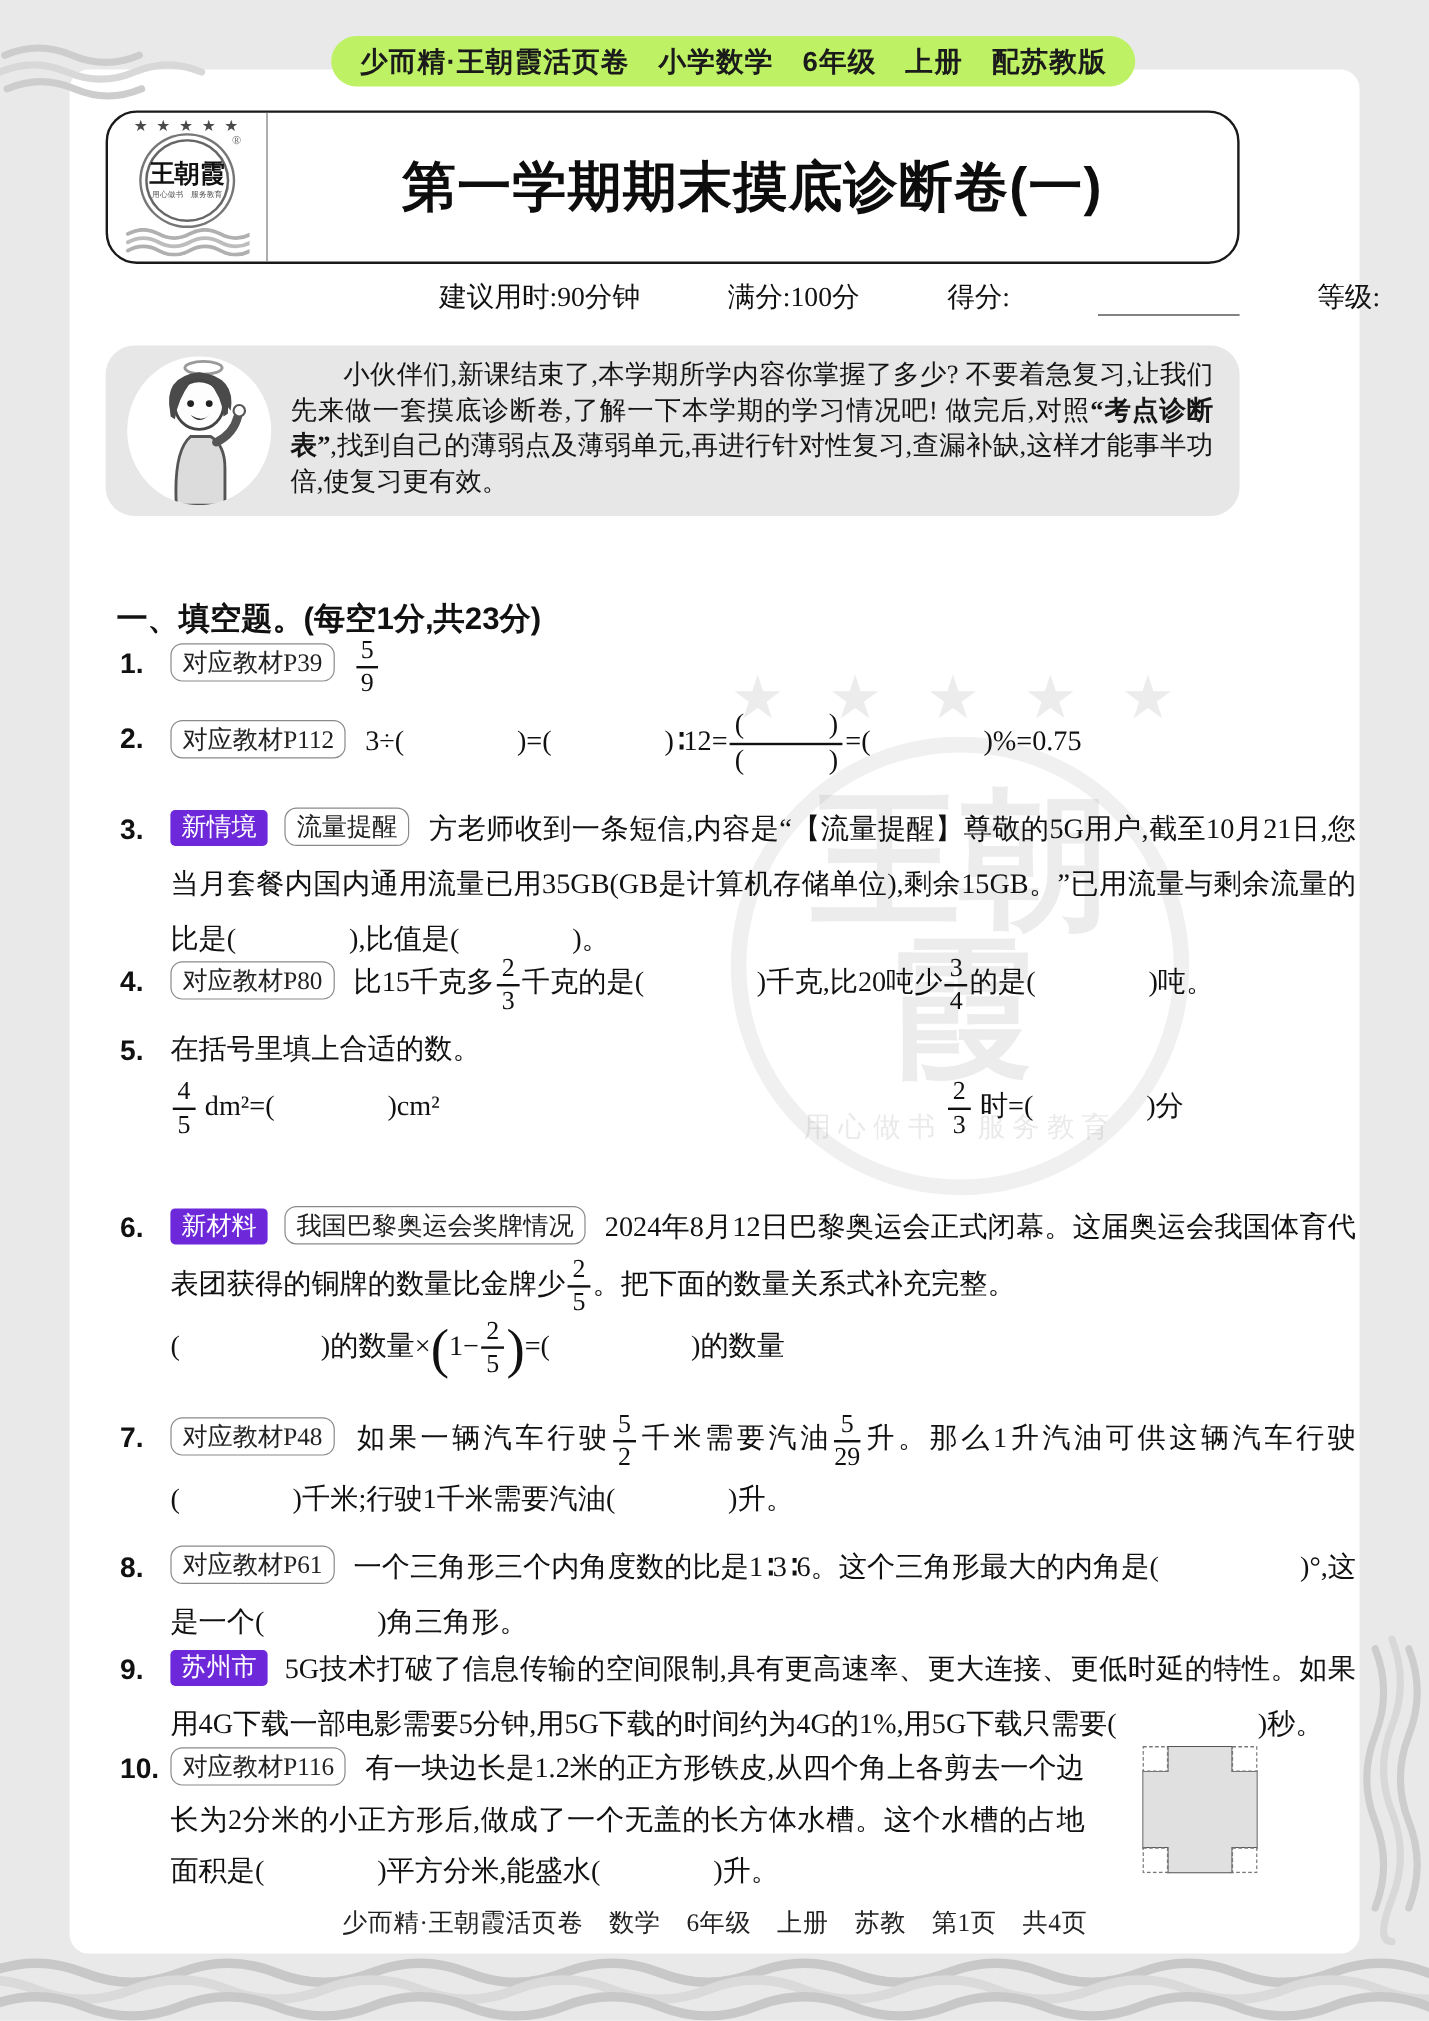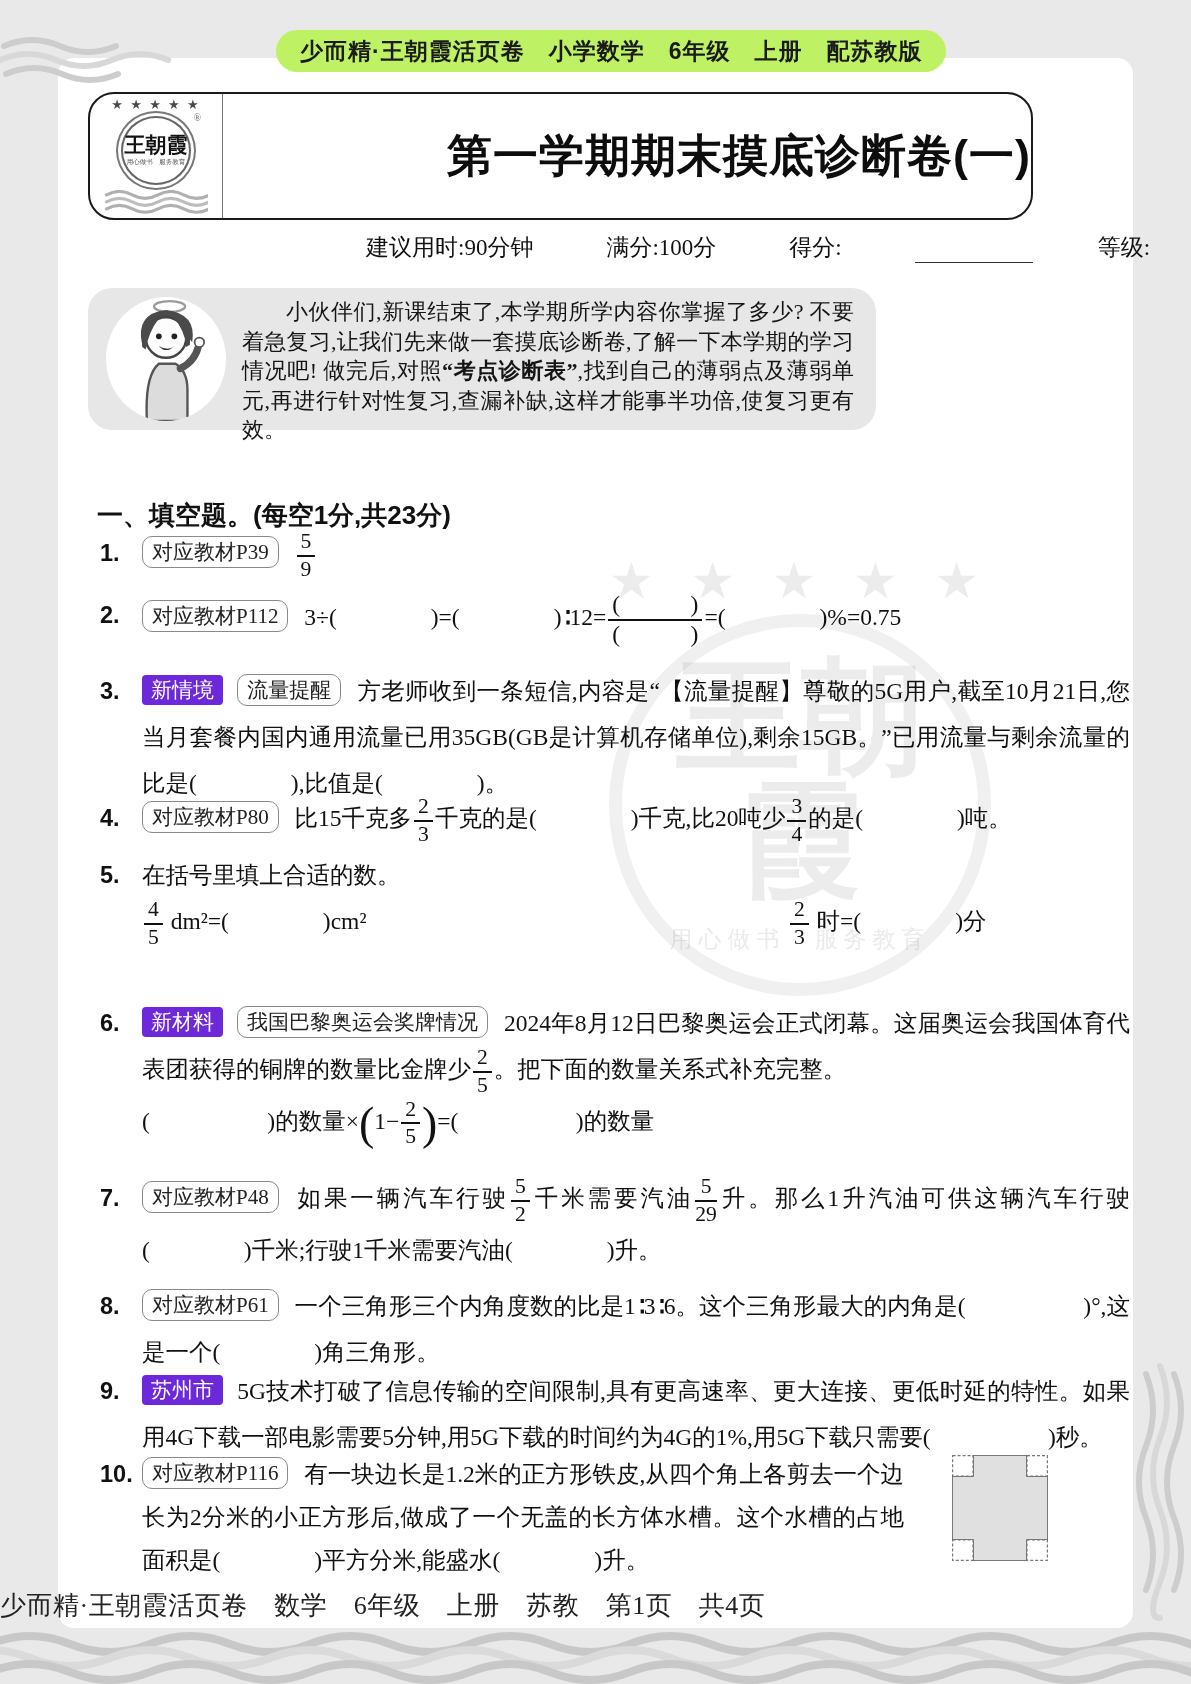--- a/index.html
+++ b/index.html
@@ -26,32 +26,32 @@
   .logo-panel{width:132px;border-right:1.5px solid #777;display:flex;
     flex-direction:column;align-items:center;justify-content:center;padding:4px 0;}
   .logo-stars{font-size:13px;color:#4a4a4a;letter-spacing:2px;line-height:1;}
   .logo-circle{width:66px;height:66px;margin-top:5px;border:2px solid #666;
     box-shadow:0 0 0 3px #fff,0 0 0 5px #777;border-radius:50%;position:relative;
     display:flex;flex-direction:column;align-items:center;justify-content:center;}
   .logo-brand{font-size:21px;font-weight:bold;line-height:1.05;}
   .logo-slogan{font-size:6.5px;color:#555;margin-top:2px;white-space:nowrap;}
   .logo-reg{position:absolute;top:-6px;right:-12px;font-size:10px;color:#666;}
   .logo-waves{margin-top:5px;}
-  .title-area{flex:1;display:flex;align-items:center;justify-content:flex-end;}
+  .title-area{flex:1;display:flex;align-items:center;justify-content:center;}
   .exam-title{margin:0;font-family:"Liberation Sans","DejaVu Sans",sans-serif;
     font-weight:900;font-size:45px;letter-spacing:1px;color:#0d0d0d;}
 
   
   .meta-line{position:absolute;left:366px;top:232px;z-index:3;font-size:23px;
     white-space:nowrap;display:flex;align-items:flex-end;gap:43px;}
   .meta-item{margin-right:30px;}
   .u-line{display:inline-block;width:118px;border-bottom:1.6px solid #333;height:23px;}
 
   
-  .intro-box{position:absolute;left:88px;top:288px;width:788px;height:142px;
+  .intro-box{position:absolute;left:88px;top:288px;width:945px;height:142px;
     background:#e7e7e7;border-radius:24px;z-index:2;}
   .mascot{position:absolute;left:18px;top:9px;width:120px;height:124px;
     background:#fff;border-radius:50%;overflow:hidden;}
   .intro-text{position:absolute;left:154px;top:9px;right:22px;margin:0;
     font-size:22px;line-height:29.5px;text-indent:2em;text-align:justify;color:#151515;}
   .intro-bold{font-weight:bold;}
 
   
   .section-heading{position:absolute;left:97px;top:498px;z-index:3;margin:0;
     font-family:"Liberation Sans","DejaVu Sans",sans-serif;font-weight:bold;font-size:26px;}
@@ -74,22 +74,22 @@
   .bigfrac{font-size:1em;}
   .bigparen{font-size:195%;font-weight:400;vertical-align:middle;line-height:1;}
   .q5row{display:block;}
   .q5c1{display:inline-block;width:640px;}
   .formula-line{display:block;}
 
   
   .fig-cross{position:absolute;left:952px;top:1455px;z-index:3;}
 
   
-  .footer-line{position:absolute;left:0;top:1588px;width:100%;text-align:left;
-    z-index:3;font-size:26px;color:#222;letter-spacing:0.5px;}
+  .footer-line{position:absolute;left:0;top:1588px;width:100%;text-align:center;
+    z-index:3;font-size:21px;color:#222;letter-spacing:0.5px;}
 
   
   .watermark{position:absolute;left:565px;top:556px;width:470px;z-index:1;
     pointer-events:none;text-align:center;}
   .wm-stars{font-size:50px;letter-spacing:12px;color:rgba(110,110,110,0.13);line-height:1;}
   .wm-circle{margin:8px auto 0;width:356px;height:356px;border:13px solid rgba(120,120,120,0.11);
     border-radius:50%;display:flex;flex-direction:column;align-items:center;justify-content:center;}
   .wm-brand{font-size:124px;font-weight:bold;color:rgba(105,105,105,0.13);line-height:1;}
   .wm-slogan{margin-top:20px;font-size:23px;letter-spacing:6px;color:rgba(105,105,105,0.14);}
 </style>

